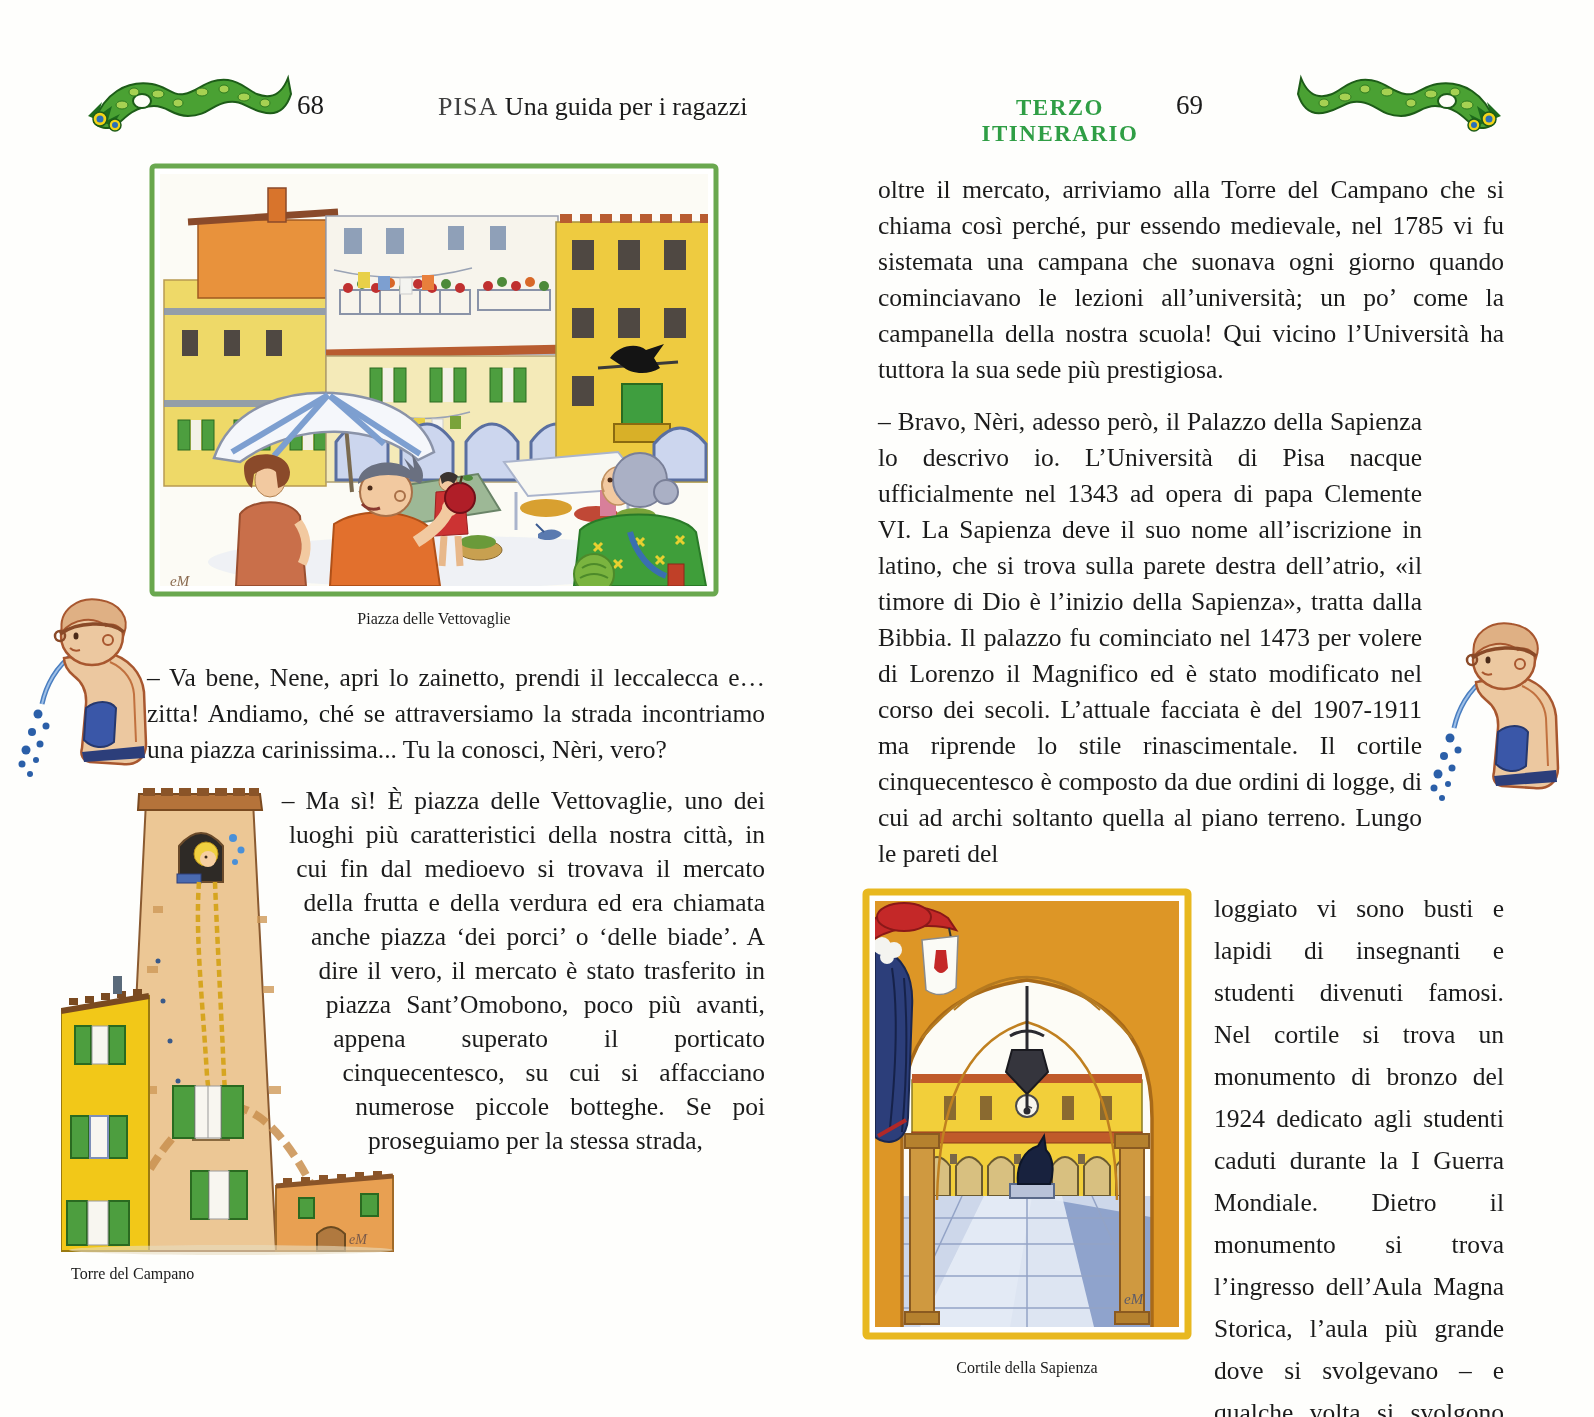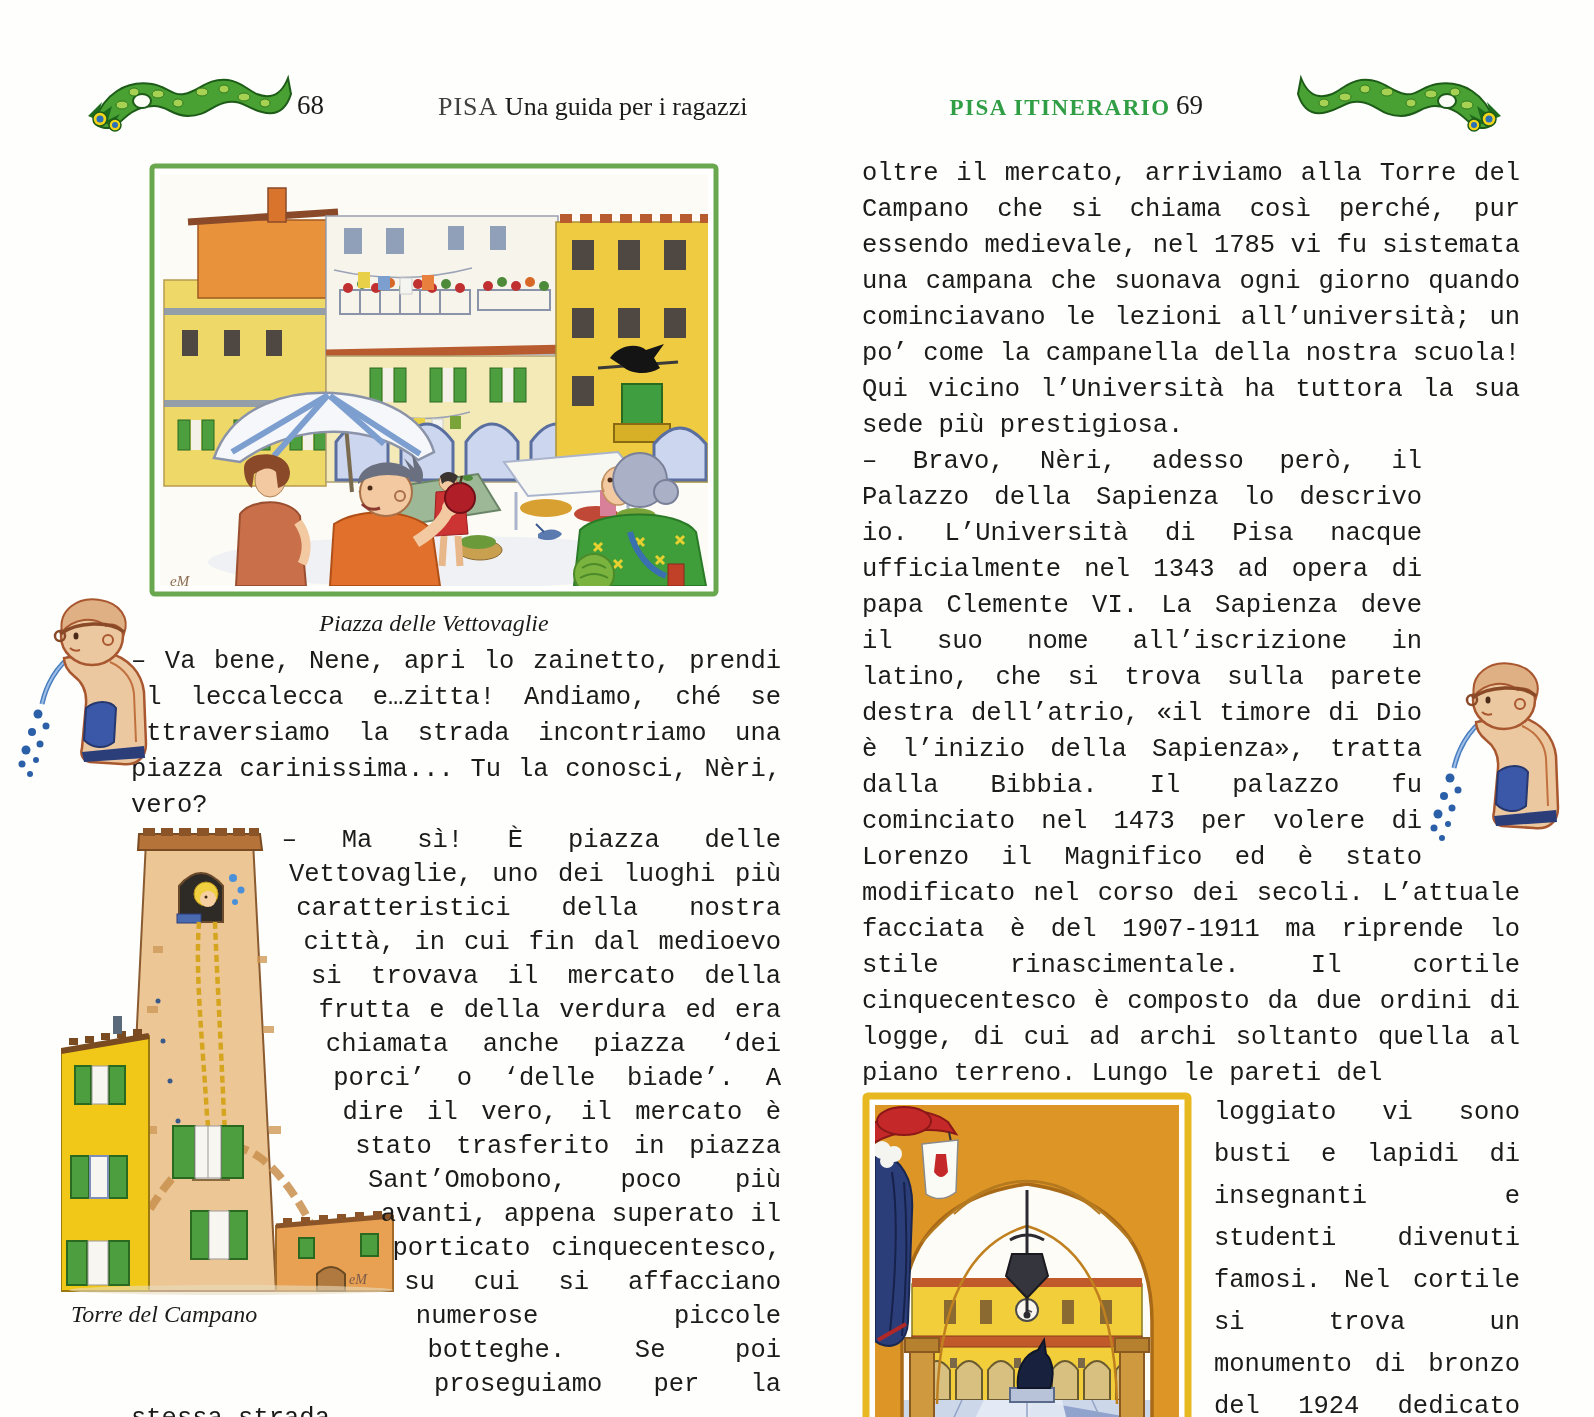--- a/index.html
+++ b/index.html
@@ -10,26 +10,26 @@
   }
   .abs{position:absolute;}
   
   .pagenum{font-size:27px;font-weight:normal;}
   .runtitle{font-size:26px;white-space:nowrap;}
   .brand{color:#404040;letter-spacing:1px;}
   .runrest{}
   .itinerario{font-size:23px;font-weight:bold;color:#2f9e45;letter-spacing:1.5px;text-align:center;width:250px;}
   
   .flow{font-size:25.5px;line-height:36px;text-align:justify;hyphens:auto;-webkit-hyphens:auto;}
-  .flow p{margin:0;font-family:Liberation Mono, monospace;}
+  .flow p{margin:16px;}
   .textflowL{left:131px;top:644px;width:650px;}
   .textflowR{left:862px;top:156px;width:658px;}
   p.para2L{line-height:34px;}
   p.para3R{line-height:42px;}
-  .caption{font-size:24px;font-style:italic;}
+  .caption{font-size:16px;}
   .cap-center{text-align:center;}
   
   .towerFloat{
     float:left;width:300px;height:566px;margin-right:6px;margin-top:2px;
     shape-outside:polygon(0 0,125px 0,155px 140px,190px 300px,235px 420px,285px 566px,0 566px);
     shape-margin:18px;
   }
   .towerFloat svg{display:block;margin-left:-70px;}
   .towerCaption{margin-left:-60px;margin-top:0;width:290px;}
   .courtFloat{float:left;width:330px;height:572px;margin-right:22px;}
@@ -63,21 +63,21 @@
   </svg>
 </span>
 
 <div class="abs pagenum" style="left:297px;top:90px;">68</div>
 
 <div class="abs runtitle" style="left:438px;top:92px;">
   <span class="brand">PISA</span>
   <span class="runrest">Una guida per i ragazzi</span>
 </div>
 
-<div class="abs itinerario" style="left:935px;top:95px;">PISA ITINERARIO</div>
+<div class="abs itinerario" style="left:935px;top:95px;">TERZO ITINERARIO</div>
 
 <div class="abs pagenum" style="left:1176px;top:90px;">69</div>
 
 <span class="abs" style="left:1292px;top:72px;transform:scaleX(-1);">
   <svg width="215" height="64" viewBox="0 0 215 64">
     <path d="M12,50 C22,22 44,8 70,12 C84,14 90,24 102,22 C118,19 124,6 146,8 C164,10 170,26 188,24 C196,23 202,16 206,6 L209,22 C204,38 194,44 180,40 C164,36 160,28 146,30 C130,32 126,44 106,44 C90,44 86,34 72,34 C54,34 44,44 34,54 C26,58 16,56 12,50 Z" fill="#4aa133" stroke="#1d5c18" stroke-width="2"></path>
     <ellipse cx="60" cy="29" rx="9" ry="7" fill="#fdfdf8" stroke="#1d5c18" stroke-width="2"></ellipse>
     <g fill="#a6d152" stroke="#2e7a1f" stroke-width="1">
       <ellipse cx="40" cy="33" rx="6" ry="4"></ellipse>
         <ellipse cx="52" cy="20" rx="5" ry="4"></ellipse>

